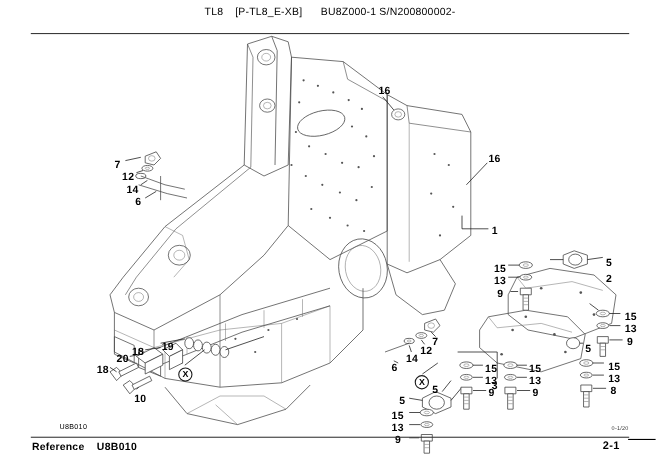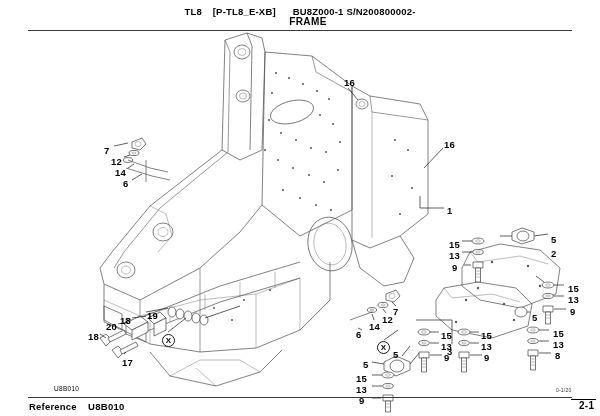--- a/index.html
+++ b/index.html
@@ -20,21 +20,21 @@
   }
 
   
   .header-line {
     position: absolute;
     top: 6px;
     left: 0;
     width: 600px;
     text-align: center;
     font-size: 9.5px;
-    font-weight: bold;
+    font-weight: normal;
     letter-spacing: 0.2px;
     white-space: nowrap;
   }
   .hdr-model   { margin-right: 8px; }
   .hdr-bracket { margin-right: 14px; }
   .hdr-serial  { }
   .header-sub {
     position: absolute;
     top: 16px;
     left: 0;
@@ -98,21 +98,21 @@
   }
   .foot-page-label {
     position: absolute;
     left: 540px;
     top: 419px;
     font-size: 13px;
     letter-spacing: 0.3px;
   }
   .foot-page-num {
     position: absolute;
-    left: 579px;
+    left: 548px;
     top: 400px;
     font-size: 10px;
     font-weight: bold;
     letter-spacing: 0.3px;
   }
   .foot-page-rule {
     position: absolute;
     left: 571px;
     top: 399px;
     width: 25px;
@@ -162,21 +162,20 @@
 </head>
 <body>
 
 <div id="page">
 
   <div class="header-line">
     <span class="hdr-model">TL8</span>
     <span class="hdr-bracket">[P-TL8_E-XB]</span>
     <span class="hdr-serial">BU8Z000-1 S/N200800002-</span>
   </div>
-  <div class="header-sub">FRAME</div>
   <div class="rule-top"></div>
 
   <svg id="artwork" viewBox="0 0 600 416" xmlns="http://www.w3.org/2000/svg">
 
     <g>
 
       <path class="ln" d="M225,40 L247,33 L262,38 L265,52 L262,150 L240,160 L222,150 Z"></path>
       <path class="ln" d="M247,33 L252,46 L250,150"></path>
       <path class="ln2" d="M225,40 L230,52 L228,152"></path>
       <ellipse class="ln" cx="242" cy="52" rx="8" ry="7"></ellipse>
@@ -466,21 +465,21 @@
 
     <span class="callout" style="left:104px;top:146px">7</span>
     <span class="callout" style="left:111px;top:157px">12</span>
     <span class="callout" style="left:115px;top:168px">14</span>
     <span class="callout" style="left:123px;top:179px">6</span>
 
     <span class="callout" style="left:88px;top:332px">18</span>
     <span class="callout" style="left:106px;top:322px">20</span>
     <span class="callout" style="left:120px;top:316px">18</span>
     <span class="callout" style="left:147px;top:311px">19</span>
-    <span class="callout" style="left:122px;top:358px">17</span>
+    <span class="callout" style="left:122px;top:358px">10</span>
 
     <span class="callout" style="left:393px;top:307px">7</span>
     <span class="callout" style="left:382px;top:315px">12</span>
     <span class="callout" style="left:369px;top:322px">14</span>
     <span class="callout" style="left:356px;top:330px">6</span>
 
     <span class="callout" style="left:551px;top:235px">5</span>
     <span class="callout" style="left:551px;top:249px">2</span>
     <span class="callout" style="left:449px;top:240px">15</span>
     <span class="callout" style="left:449px;top:251px">13</span>

